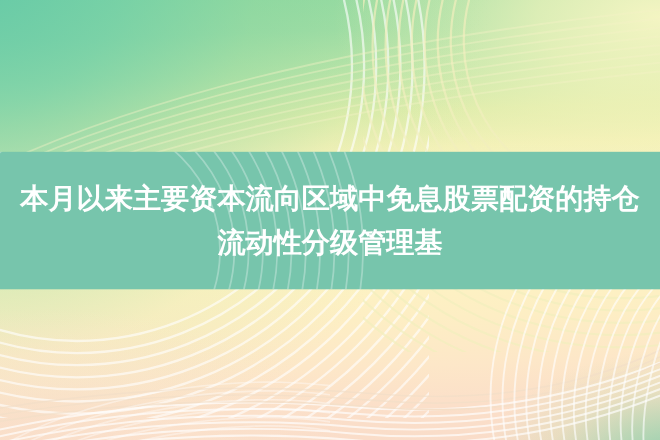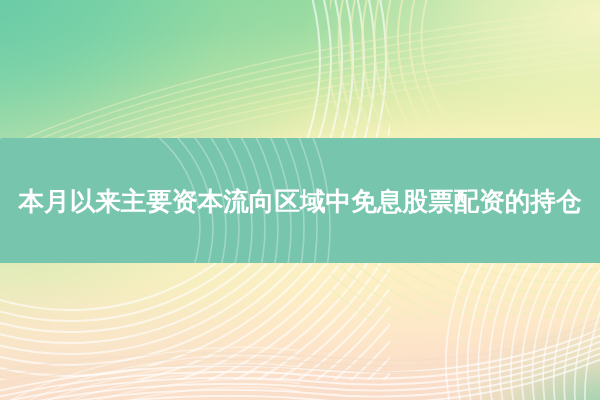--- a/index.html
+++ b/index.html
@@ -291,16 +291,17 @@
           <circle cx="260" cy="260" r="211"></circle>
           <circle cx="260" cy="260" r="224"></circle>
           <circle cx="260" cy="260" r="237"></circle>
           <circle cx="260" cy="260" r="250"></circle>
         </g>
       </svg>
     </div>
 
     <div class="caption-text">
       <div class="caption-line l1">本月以来主要资本流向区域中免息股票配资的持仓</div>
+      <div class="caption-line l2">流动性分级管理基</div>
     </div>
   </div>
 
 </div>
 
 </body></html>

